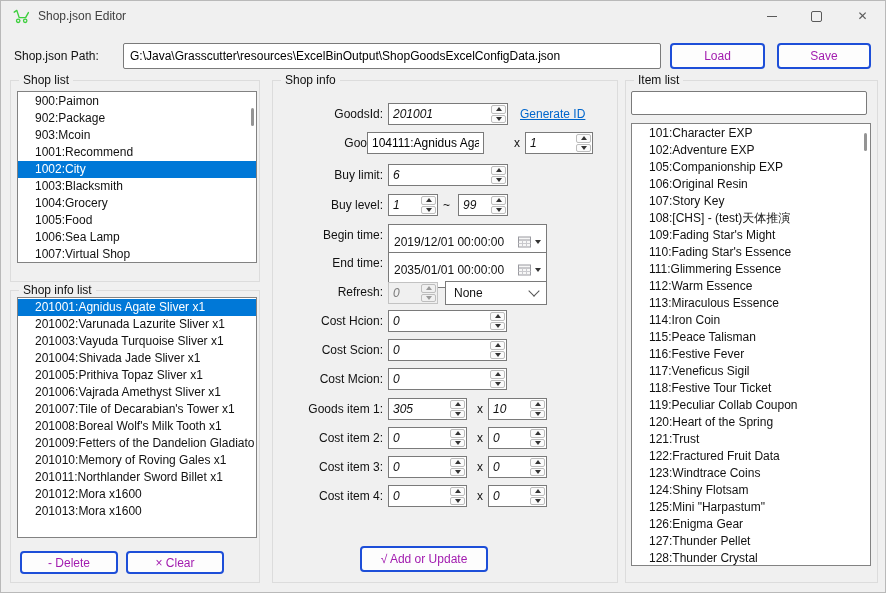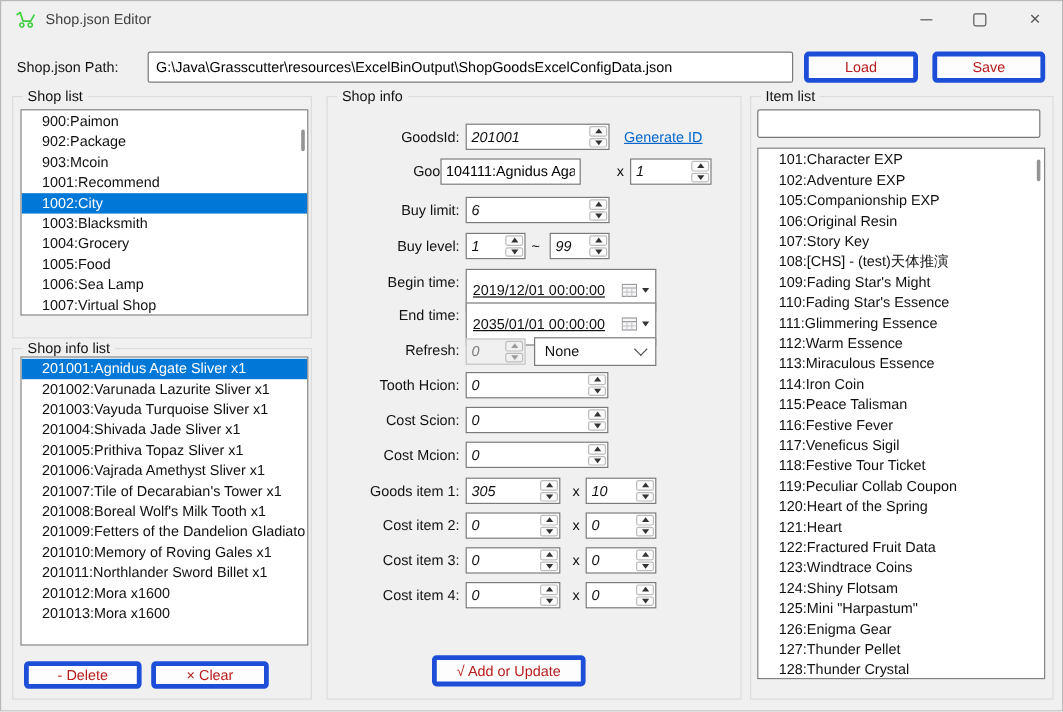--- a/index.html
+++ b/index.html
@@ -14,22 +14,22 @@
   .win-btn{position:absolute;top:0;width:45px;height:32px;display:flex;align-items:center;justify-content:center;color:#5a5a5a;}
   .wb-min{left:749px;} .wb-max{left:794px;} .wb-close{left:840px;font-size:12px;}
   .min-glyph{width:10px;height:1px;background:#5a5a5a;}
   .max-glyph{width:9px;height:9px;border:1px solid #5a5a5a;border-radius:2px;}
   
   .flabel,.slabel{position:absolute;height:22px;line-height:22px;white-space:nowrap;}
   .path-label{left:14px;top:45px;}
   input.tbox{position:absolute;box-sizing:border-box;background:#fff;border:1px solid #7a7a7a;
        font:inherit;padding:0 6px;border-radius:2px;outline:none;}
   .path-input{left:123px;top:43px;width:538px;height:26px;}
-  .btn{position:absolute;box-sizing:border-box;background:#fdfdfd;border:4px solid #1d4ed8;
-       border-radius:4px;display:flex;align-items:center;justify-content:center;font:inherit;color:#b91c1c;}
+  .btn{position:absolute;box-sizing:border-box;background:#fdfdfd;border:2px solid #1d4ed8;
+       border-radius:4px;display:flex;align-items:center;justify-content:center;font:inherit;color:#a21caf;}
   .btn-load{left:670px;top:43px;width:95px;height:26px;}
   .btn-save{left:777px;top:43px;width:94px;height:26px;}
   .btn-delete{left:20px;top:551px;width:98px;height:23px;}
   .btn-clear{left:126px;top:551px;width:98px;height:23px;}
   .btn-add{left:360px;top:546px;width:128px;height:26px;}
   
   .group{position:absolute;border:1px solid #dcdcdc;box-sizing:border-box;}
   .group-label{position:absolute;top:-8px;left:8px;background:#f0f0f0;padding:0 4px;line-height:15px;white-space:nowrap;}
   .g-shoplist{left:10px;top:80px;width:250px;height:202px;}
   .g-shopinfolist{left:10px;top:290px;width:250px;height:293px;}
@@ -55,21 +55,21 @@
        display:flex;align-items:center;justify-content:center;}
   .tri{width:0;height:0;display:block;}
   .tri-up{border-left:3px solid transparent;border-right:3px solid transparent;border-bottom:4px solid #333;}
   .tri-dn{border-left:3px solid transparent;border-right:3px solid transparent;border-top:4px solid #333;}
   .spin.disabled{background:#f0f0f0;border-color:#c3c3c3;}
   .spin.disabled .spin-val{color:#7b7b7b;}
   .spin.disabled .sb{background:#f0f0f0;}
   .spin.disabled .tri-up{border-bottom-color:#9a9a9a;}
   .spin.disabled .tri-dn{border-top-color:#9a9a9a;}
   .datefield{position:absolute;height:36px;box-sizing:border-box;background:#fff;border:1px solid #7a7a7a;
-       display:flex;align-items:center;padding:0 5px;gap:4px;text-decoration:underline;}
+       display:flex;align-items:center;padding:0 5px;gap:4px;}
   .datefield .dval{flex:1;white-space:nowrap;overflow:hidden;}
   .combo{position:absolute;height:24px;box-sizing:border-box;background:#fff;border:1px solid #7a7a7a;
        display:flex;align-items:center;padding:0 8px;}
   .combo .cval{flex:1;}
   .chevron{width:7px;height:7px;border-right:1.4px solid #555;border-bottom:1.4px solid #555;
        transform:rotate(45deg);margin-top:-4px;}
   .link{position:absolute;height:22px;line-height:22px;color:var(--link,#0066cc);text-decoration:underline;cursor:pointer;text-align:center;}
   .xmark{position:absolute;height:22px;line-height:22px;}
   
   .ilabel{position:absolute;left:272px;width:111px;text-align:right;height:22px;line-height:22px;white-space:nowrap;}
@@ -248,21 +248,21 @@
       <span class="sb">
         <i class="tri tri-dn"></i>
       </span>
     </span>
   </div>
 <div class="combo" style="left:445px;top:281px;width:102px">
   <span class="cval">None</span>
   <i class="chevron"></i>
 </div>
 
-<span class="ilabel" style="top:310px">Tooth Hcion:</span>
+<span class="ilabel" style="top:310px">Cost Hcion:</span>
 <div class="spin" style="left:388px;top:310px;width:119px">
   <span class="spin-val">0</span>
 <span class="spin-btns">
       <span class="sb">
         <i class="tri tri-up"></i>
       </span>
       <span class="sb">
         <i class="tri tri-dn"></i>
       </span>
     </span>
@@ -412,21 +412,21 @@
     <div class="list-item">111:Glimmering Essence</div>
     <div class="list-item">112:Warm Essence</div>
     <div class="list-item">113:Miraculous Essence</div>
     <div class="list-item">114:Iron Coin</div>
     <div class="list-item">115:Peace Talisman</div>
     <div class="list-item">116:Festive Fever</div>
     <div class="list-item">117:Veneficus Sigil</div>
     <div class="list-item">118:Festive Tour Ticket</div>
     <div class="list-item">119:Peculiar Collab Coupon</div>
     <div class="list-item">120:Heart of the Spring</div>
-    <div class="list-item">121:Heart</div>
+    <div class="list-item">121:Trust</div>
     <div class="list-item">122:Fractured Fruit Data</div>
     <div class="list-item">123:Windtrace Coins</div>
     <div class="list-item">124:Shiny Flotsam</div>
     <div class="list-item">125:Mini "Harpastum"</div>
     <div class="list-item">126:Enigma Gear</div>
     <div class="list-item">127:Thunder Pellet</div>
     <div class="list-item">128:Thunder Crystal</div>
   </div>
 <div class="scroll-thumb st-items"></div>
 

